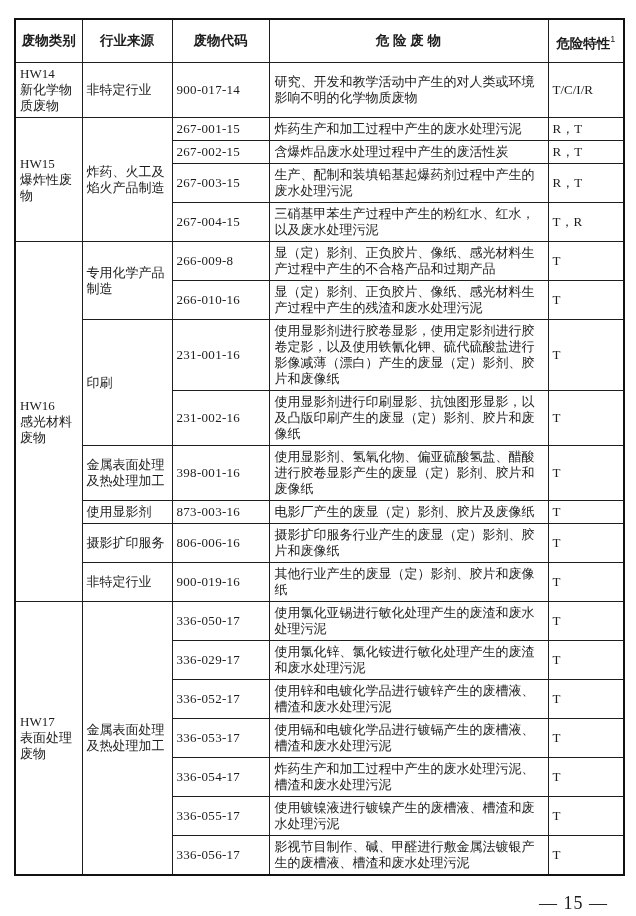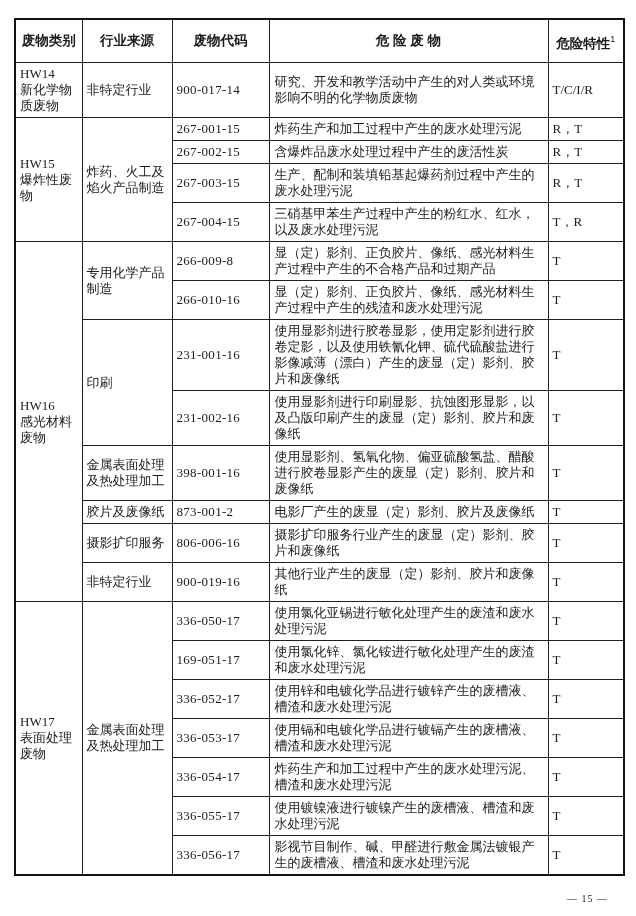--- a/index.html
+++ b/index.html
@@ -63,21 +63,21 @@
     text-align: left;
     padding: 3px 5px;
   }
   td.cat .cat-code {
     margin-bottom: 0;
   }
   .footer {
     position: absolute;
     top: 893px;
     right: 28px;
-    font-size: 10px;
+    font-size: 18px;
     letter-spacing: 1px;
     color: #1c1c1c;
     white-space: pre;
   }
 </style>
 </head>
 <body>
 
 <div class="page">
 
@@ -160,22 +160,22 @@
           <td class="desc">使用显影剂进行印刷显影、抗蚀图形显影，以及凸版印刷产生的废显（定）影剂、胶片和废像纸</td>
           <td class="haz">T</td>
         </tr>
         <tr>
           <td class="ind" rowspan="1">金属表面处理及热处理加工</td>
           <td class="code">398-001-16</td>
           <td class="desc">使用显影剂、氢氧化物、偏亚硫酸氢盐、醋酸进行胶卷显影产生的废显（定）影剂、胶片和废像纸</td>
           <td class="haz">T</td>
         </tr>
         <tr>
-          <td class="ind" rowspan="1">胶片及废像纸</td>
-          <td class="code">873-001-2</td>
+          <td class="ind" rowspan="1">使用显影剂</td>
+          <td class="code">873-003-16</td>
           <td class="desc">电影厂产生的废显（定）影剂、胶片及废像纸</td>
           <td class="haz">T</td>
         </tr>
         <tr>
           <td class="ind" rowspan="1">摄影扩印服务</td>
           <td class="code">806-006-16</td>
           <td class="desc">摄影扩印服务行业产生的废显（定）影剂、胶片和废像纸</td>
           <td class="haz">T</td>
         </tr>
         <tr>
@@ -188,21 +188,21 @@
           <td class="cat" rowspan="7">
             <div class="cat-code">HW17</div>
             <div class="cat-name">表面处理废物</div>
           </td>
           <td class="ind" rowspan="7">金属表面处理及热处理加工</td>
           <td class="code">336-050-17</td>
           <td class="desc">使用氯化亚锡进行敏化处理产生的废渣和废水处理污泥</td>
           <td class="haz">T</td>
         </tr>
         <tr>
-          <td class="code">169-051-17</td>
+          <td class="code">336-029-17</td>
           <td class="desc">使用氯化锌、氯化铵进行敏化处理产生的废渣和废水处理污泥</td>
           <td class="haz">T</td>
         </tr>
         <tr>
           <td class="code">336-052-17</td>
           <td class="desc">使用锌和电镀化学品进行镀锌产生的废槽液、槽渣和废水处理污泥</td>
           <td class="haz">T</td>
         </tr>
         <tr>
           <td class="code">336-053-17</td>

